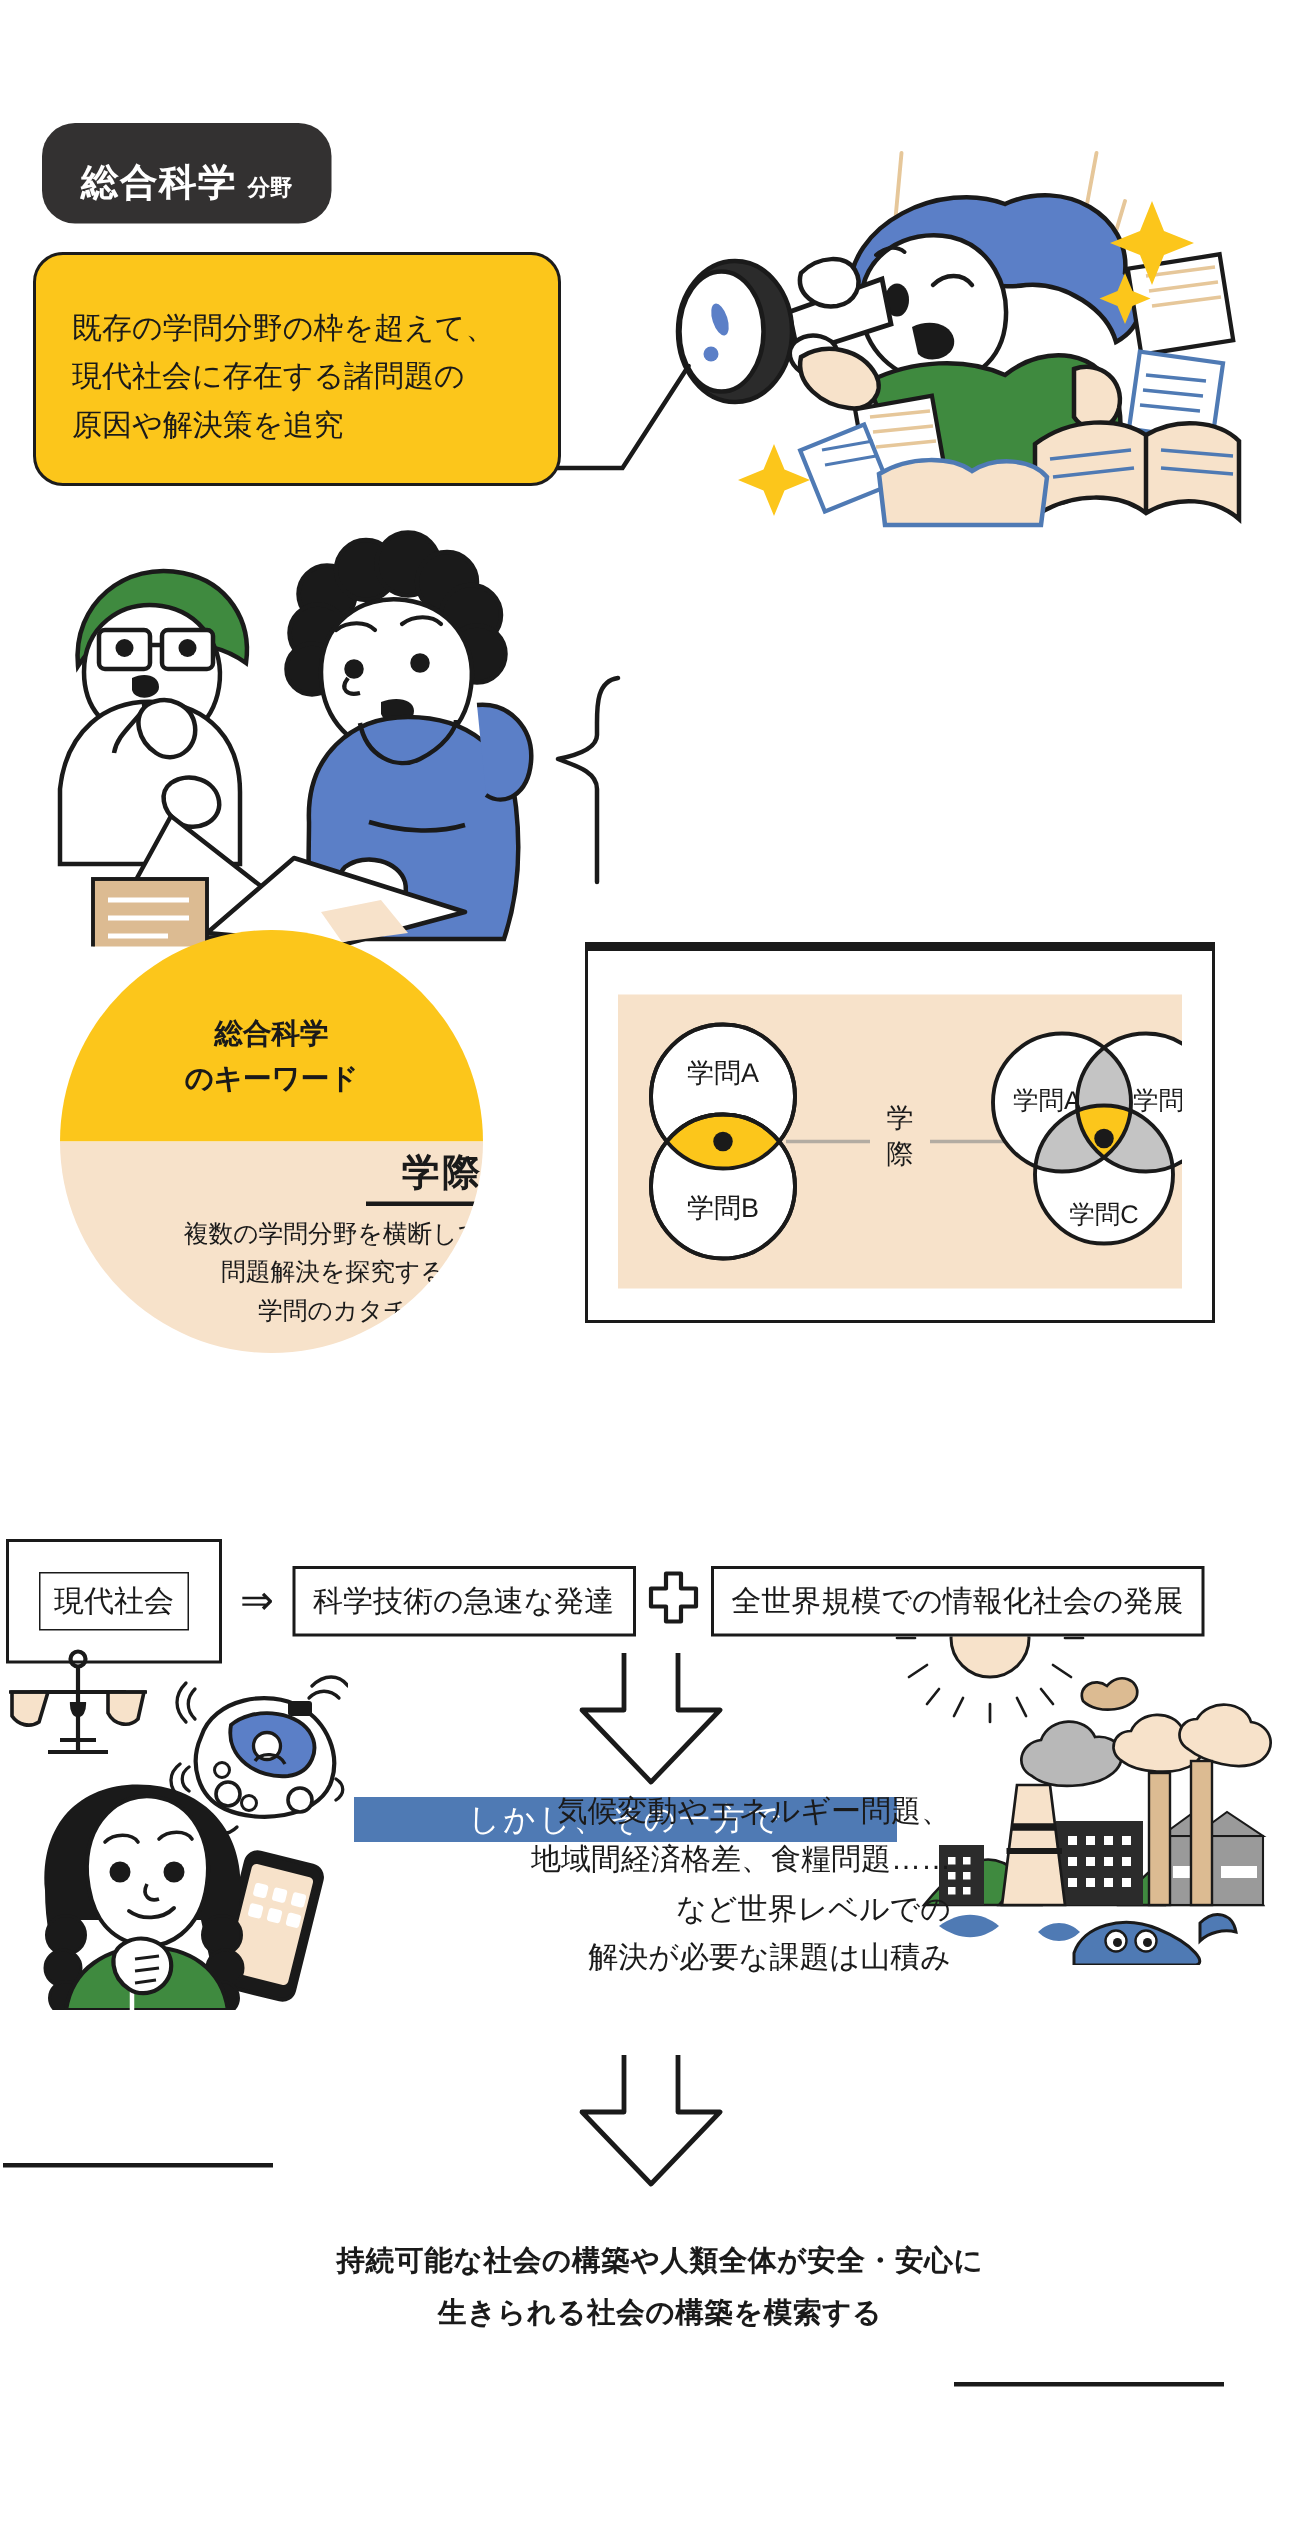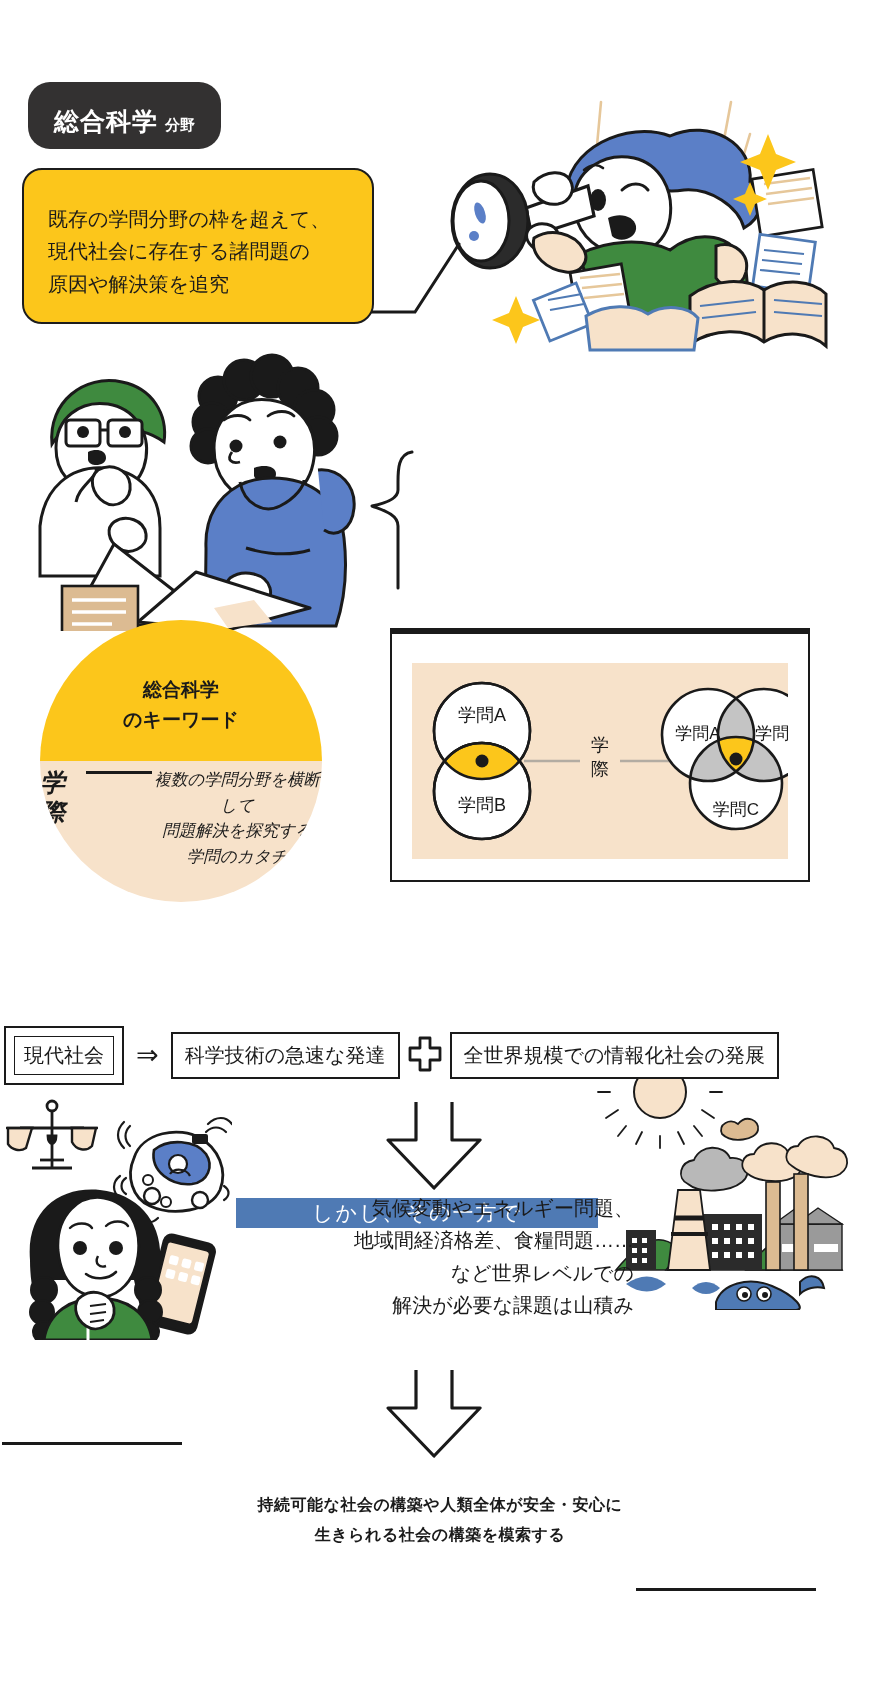--- a/index.html
+++ b/index.html
@@ -103,25 +103,24 @@
   }
   #kc-top .l {
     font-size: 19px;
     font-weight: bold;
     line-height: 1.55;
   }
   #kc-bot {
     height: 50%;
     background: #f7e2ca;
     display: flex;
-    flex-direction: row;
-    align-items: flex-start;
+    flex-direction: column;
+    align-items: flex-end;
     padding-top: 6px;
     box-sizing: border-box;
-    font-style: italic;
   }
   #kc-term {
     font-size: 25px;
     font-weight: bold;
     letter-spacing: 2px;
     line-height: 1.2;
   }
   #kc-rule {
     width: 78px;
     height: 2.5px;
@@ -182,21 +181,21 @@
     border: 2.5px solid #1a1a1a;
     background: #ffffff;
     font-size: 20px;
     padding: 8px 12px;
     box-sizing: border-box;
     white-space: nowrap;
   }
   #flow-box-0 {
     margin-left: 4px;
     border: 2.5px solid #1a1a1a;
-    padding: 8px;
+    padding: 20px;
   }
   #flow-box-0 .inner {
     border: 1.6px solid #1a1a1a;
     padding: 5px 9px;
     font-size: 20px;
   }
   #flow-arrow-1 {
     font-size: 27px;
     margin: 0 12px;
     line-height: 1;
@@ -241,21 +240,21 @@
   #rule-right {
     left: 636px; top: 1588px;
     width: 180px; height: 3px;
     background: #1a1a1a;
     z-index: 10;
   }
   #conclusion {
     left: 60px; top: 1490px;
     width: 760px;
     text-align: center;
-    font-size: 16px;
+    font-size: 19px;
     font-weight: bold;
     line-height: 1.85;
     letter-spacing: 0.5px;
     white-space: pre-line;
     z-index: 12;
   }
 
   
   #illus-telescope { left: 398px; top: 78px; z-index: 15; }
   #illus-students  { left: 18px;  top: 336px; z-index: 16; }

